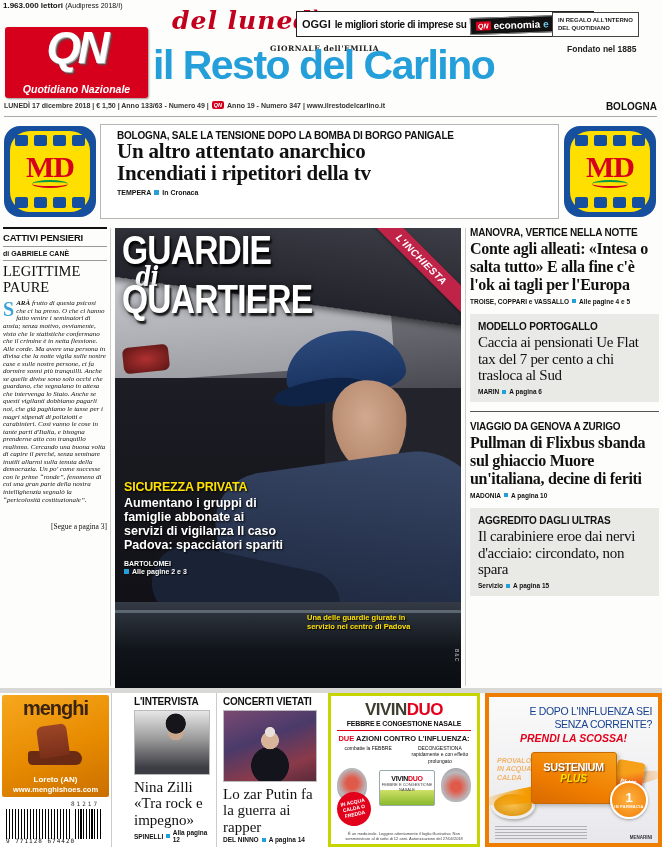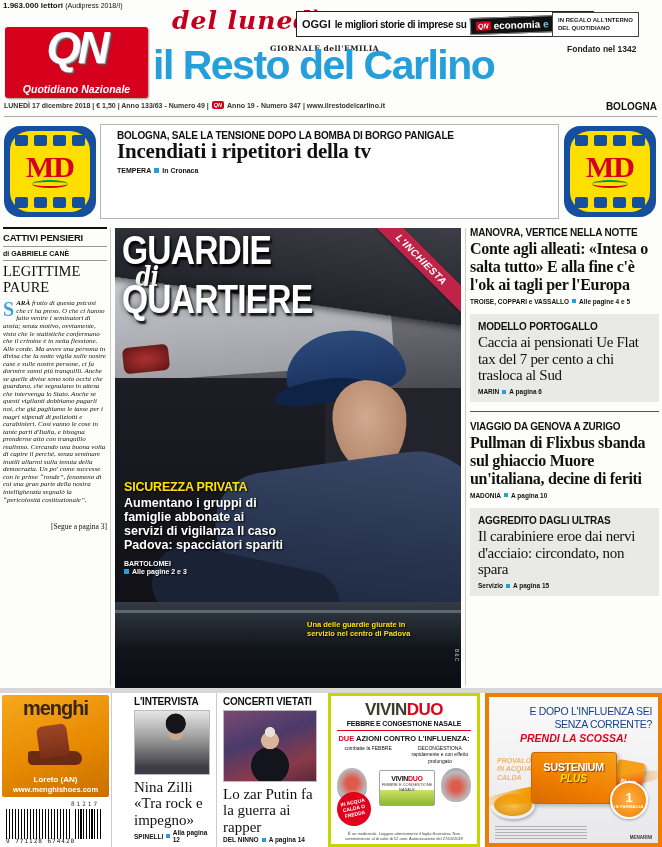--- a/index.html
+++ b/index.html
@@ -104,21 +104,21 @@
   .g-di { font-family:"DejaVu Serif", serif; font-style:italic; font-weight:700; font-size:27px;
     margin:-6px 0 -8px 16px; text-shadow:2px 2px 2px rgba(0,0,0,.85); }
   .ribbon { top:22px; right:-36px; z-index:7; transform:rotate(45deg); background:#c02348; color:#fff;
     font-style:italic; font-weight:900; font-size:10px; letter-spacing:0.5px; padding:4px 42px;
     box-shadow:0 1px 3px rgba(0,0,0,.4); }
   .sic-block { left:9px; top:252px; z-index:6; width:162px; }
   .sic-kicker { color:#ffe100; font-weight:900; font-size:12.5px; letter-spacing:-0.2px; text-shadow:1px 1px 2px #000; }
   .sic-deck { color:#fff; font-weight:800; font-size:12.5px; line-height:1.13; margin-top:2px; text-shadow:1px 1px 2px #000; }
   .sic-by { margin-top:7px; color:#fff; font-size:7px; font-weight:900; text-shadow:1px 1px 1px #000; }
   .sic-by .row { display:flex; align-items:center; gap:3px; margin-top:1px; }
-  .ph-caption { right:42px; bottom:50px; width:112px; z-index:6; color:#ffe100; font-weight:700; font-size:7.5px;
+  .ph-caption { right:42px; bottom:57px; width:112px; z-index:6; color:#ffe100; font-weight:700; font-size:7.5px;
     line-height:1.2; text-shadow:1px 1px 1px #000; }
   .ph-credit { right:1px; bottom:26px; z-index:6; color:#ccc; font-size:5px; writing-mode:vertical-rl; letter-spacing:1px; }
 
   
   .right-col { left:470px; top:227px; width:189px; }
   .rc-kicker { font-size:10px; font-weight:900; letter-spacing:-0.2px; margin-bottom:2px; }
   .rc-h { font-family:"Liberation Serif", serif; font-weight:700; font-size:16px; line-height:1.12; letter-spacing:-0.3px; }
   .rc-h.light { font-weight:400; font-size:15px; }
   .rc-by { margin-top:4px; display:flex; align-items:center; gap:3px; font-size:6.5px; font-weight:900; }
   .rc-by .bl-sq { width:4px; height:4px; }
@@ -239,21 +239,21 @@
         <span class="el-e">e</span>
         <span class="el-b2">lavoro</span>
     </span>
   </div>
   <div class="abs gift-box">
     <div>IN REGALO ALL'INTERNO</div>
     <div>DEL QUOTIDIANO</div>
   </div>
   <div class="abs giornale">GIORNALE dell'EMILIA</div>
   <div class="abs carlino-title">il Resto del Carlino</div>
-  <div class="abs founded">Fondato nel 1342</div>
+  <div class="abs founded">Fondato nel 1885</div>
 
   <div class="abs dateline">
     <div class="dl-left">
       <span>LUNEDÌ 17 dicembre 2018  |  € 1,50  |  Anno 133/63 - Numero 49 |</span>
       <span class="dl-qn">QN</span>
       <span>Anno 19 - Numero 347  |  www.ilrestodelcarlino.it</span>
     </div>
     <div class="dl-city">BOLOGNA</div>
   </div>
 
@@ -293,20 +293,21 @@
           <i></i>
           <i></i>
           <i></i>
           <i></i>
         </div>
     </div>
   </div>
 
   <div class="abs story-box">
     <div class="ts-kicker">BOLOGNA, SALE LA TENSIONE DOPO LA BOMBA DI BORGO PANIGALE</div>
+    <div class="ts-h">Un altro attentato anarchico</div>
     <div class="ts-h">Incendiati i ripetitori della tv</div>
     <div class="byline-row">
       <span>TEMPERA</span>
       <span class="bl-sq"></span>
       <span class="bl-ref">In Cronaca</span>
     </div>
   </div>
 
   <div class="abs edit-col">
     <div class="ec-rule-top"></div>

